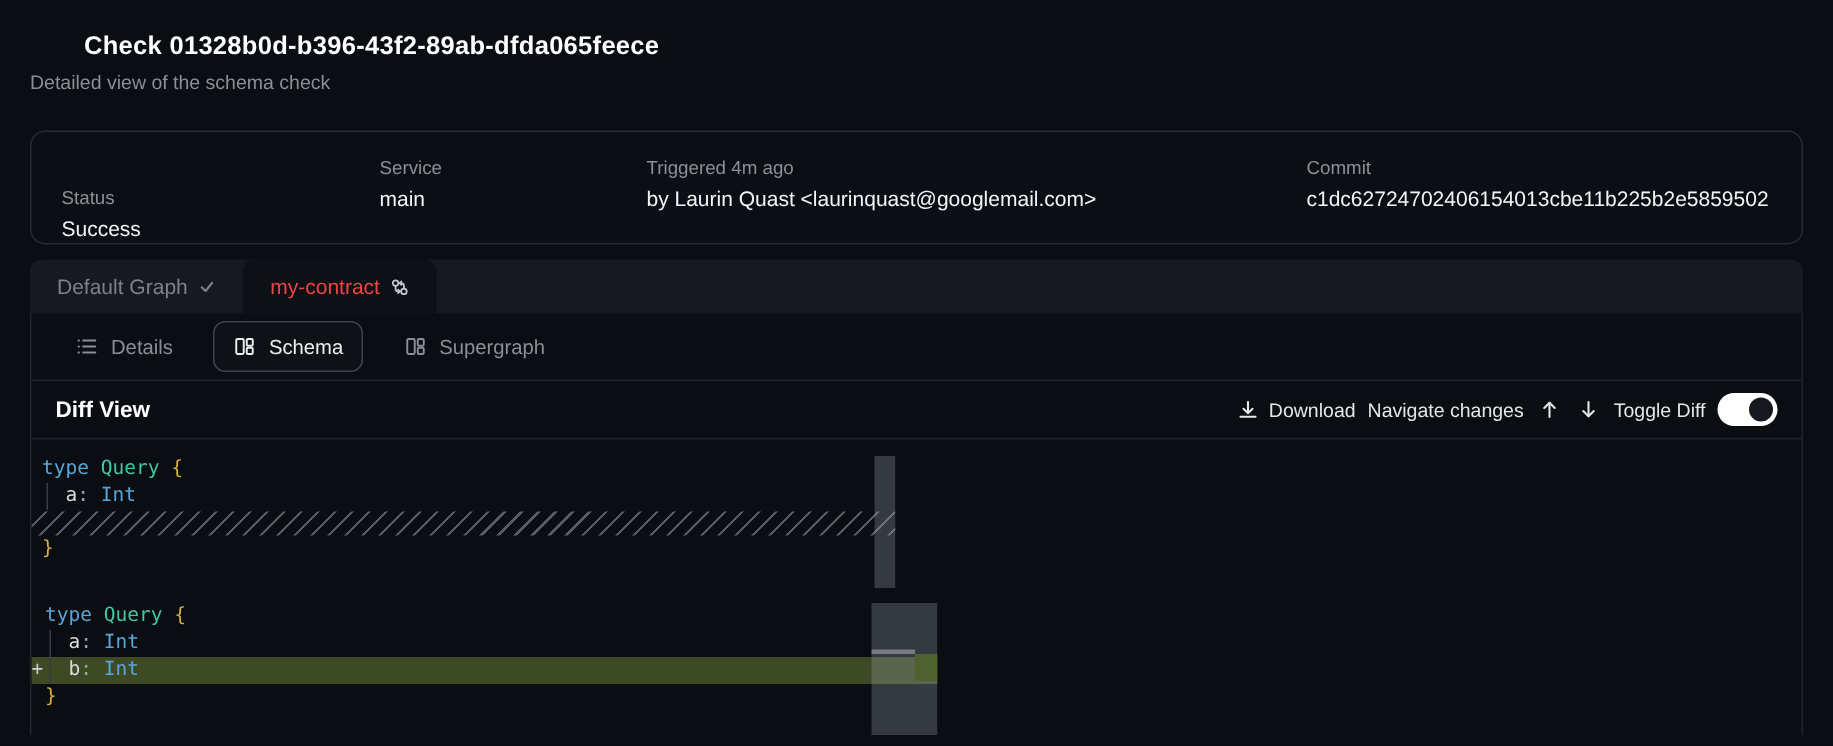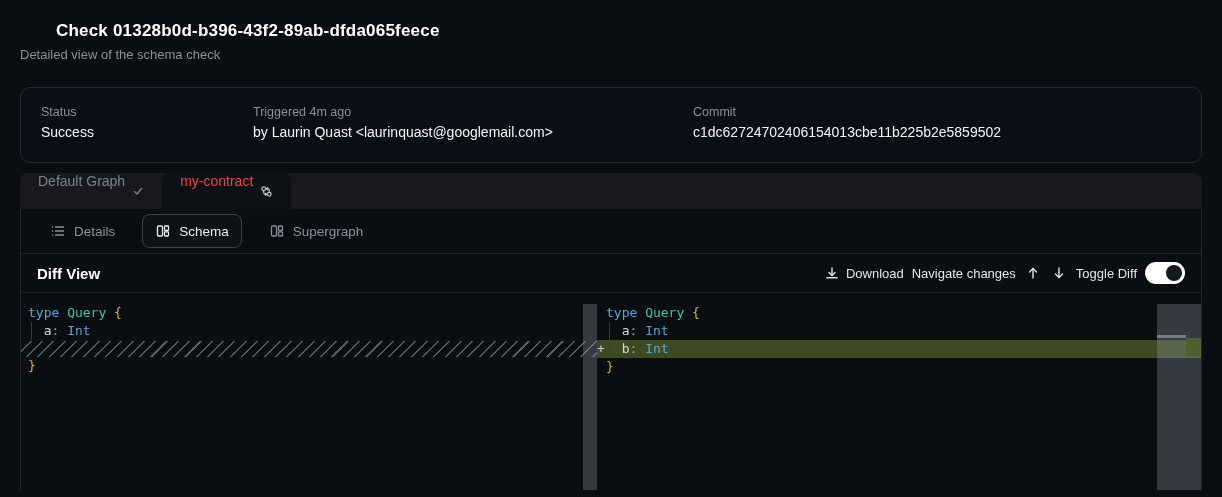--- a/index.html
+++ b/index.html
@@ -20,33 +20,33 @@
   .card {
     margin:25px 20px 0 20px;
     border:1px solid #262a31; border-radius:10px;
     background:#0b0e14;
     display:flex; align-items:flex-start;
     padding:17px 20px 0 20px; height:76px;
   }
   .meta-col .lbl { font-size:12.5px; color:#8b9097; margin-bottom:5px; }
   .meta-col .val { font-size:14px; color:#f3f4f6; font-weight:400; }
   .meta-col .val.normal { font-weight:400; }
-  .col-status { width:212px; }
+  .col-status { width:212px;margin-top:20px; }
   .col-service { width:178px; }
   .col-trigger { width:440px; }
   .col-commit { flex:1; }
 
   
   .tabbar {
     margin:10px 20px 0 20px; height:36px;
     background:#17191f; border-radius:8px 8px 0 0;
     display:flex; align-items:stretch;
   }
   .gtab {
-    display:flex; gap:7px;
+    display:flex; align-items:center; gap:7px;
     padding:0 18px; font-size:14px; color:#7c818a; cursor:pointer;
   }
   .gtab.active {
     background:#0d1015; color:#ef4444; border-radius:8px 8px 0 0;
   }
   .gtab .ticon { display:flex; align-items:center; }
 
   
   .panel {
     margin:0 20px; height:281px;
@@ -74,21 +74,21 @@
           color:#e4e6e8; font-size:13px; font-family:inherit; cursor:pointer; }
   .tlabel { font-size:13px; color:#e4e6e8; }
   .arrowbtn { background:none; border:none; cursor:pointer; display:flex; align-items:center; padding:0 2px; }
   .switch { width:40px; height:22px; border-radius:11px; background:#ffffff;
             position:relative; border:none; cursor:pointer; }
   .switch .knob { position:absolute; top:3px; right:3px; width:16px; height:16px;
                   border-radius:50%; background:#15181d; }
 
   
   .editor { position:absolute; top:85px; left:0; right:0; bottom:0; display:flex;
-            font-family:"DejaVu Sans Mono","Liberation Mono",monospace; font-size:13px; }
+            font-family:"DejaVu Sans Mono","Liberation Mono",monospace; font-size:13px;flex-direction:column; }
   .pane { position:relative; padding-top:10px; height:100%; overflow:hidden; }
   .pane-left  { width:576px; }
   .pane-right { width:604px; }
   .code-line { height:18px; line-height:18px; white-space:pre; position:relative; padding-left:7px; }
   .pane-right .code-line { padding-left:9px; }
   .code-line.has-guide::before {
     content:""; position:absolute; top:0; bottom:0; width:1px; background:#3a3e44; left:10px;
   }
   .pane-right .code-line.has-guide::before { left:12px; }
   .code-line.hatched {
@@ -130,20 +130,24 @@
 
   <div class="hdr">
     <h1>Check 01328b0d-b396-43f2-89ab-dfda065feece</h1>
     <div class="sub">Detailed view of the schema check</div>
   </div>
 
   <div class="card">
     <div class="meta-col col-status">
       <div class="lbl">Status</div>
       <div class="val">Success</div>
+    </div>
+    <div class="meta-col col-service">
+      <div class="lbl">Service</div>
+      <div class="val">main</div>
     </div>
     <div class="meta-col col-trigger">
       <div class="lbl">Triggered 4m ago</div>
       <div class="val normal">by Laurin Quast &lt;laurinquast@googlemail.com&gt;</div>
     </div>
     <div class="meta-col col-commit">
       <div class="lbl">Commit</div>
       <div class="val">c1dc62724702406154013cbe11b225b2e5859502</div>
     </div>
   </div>

